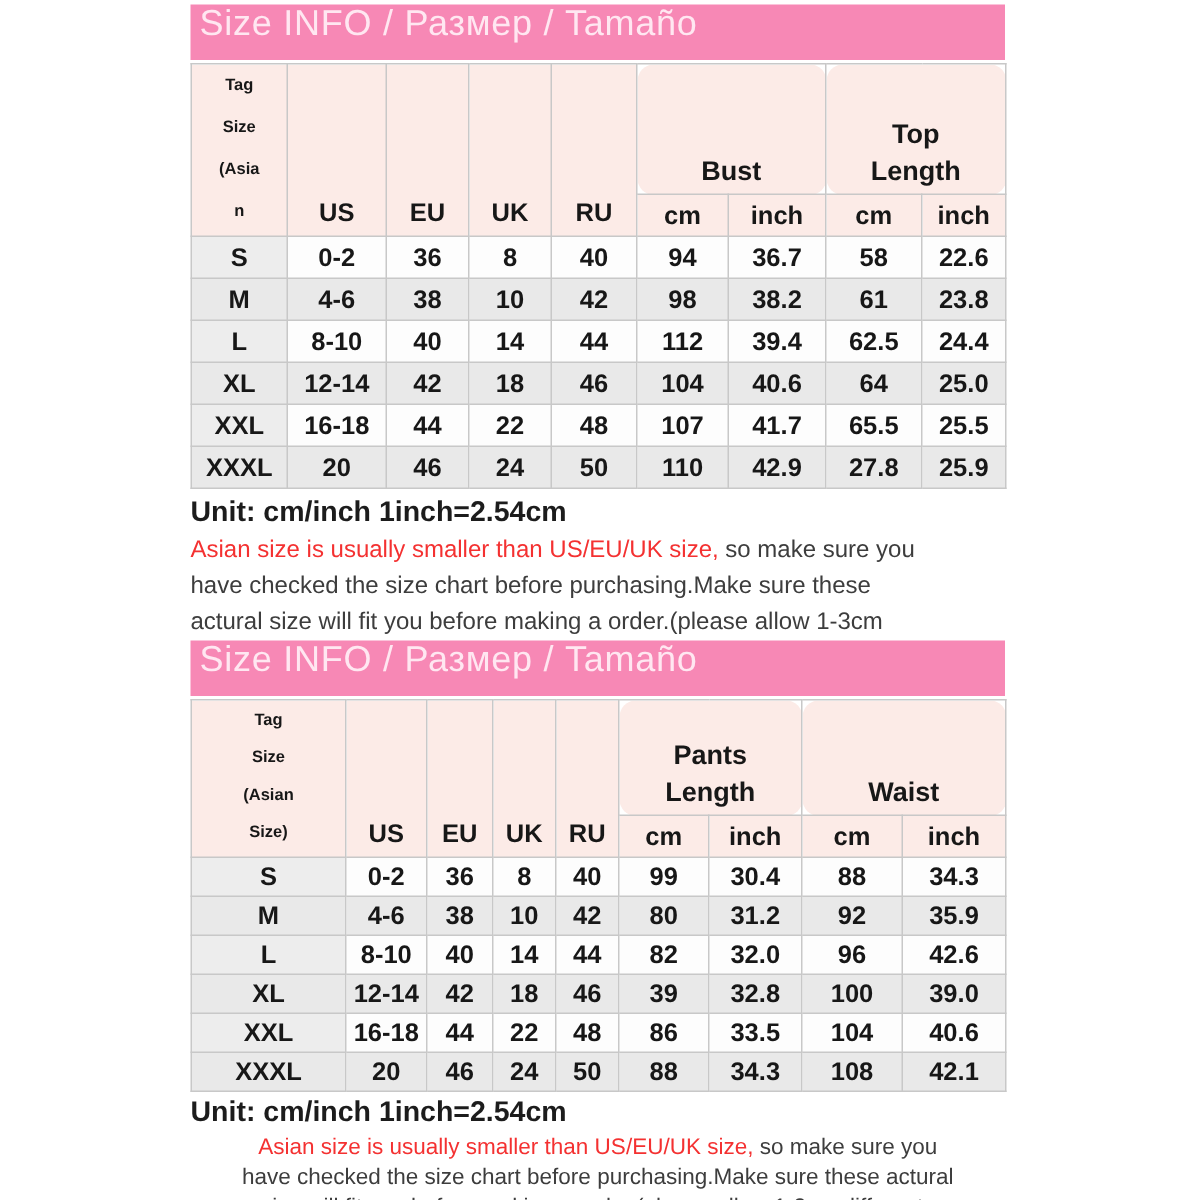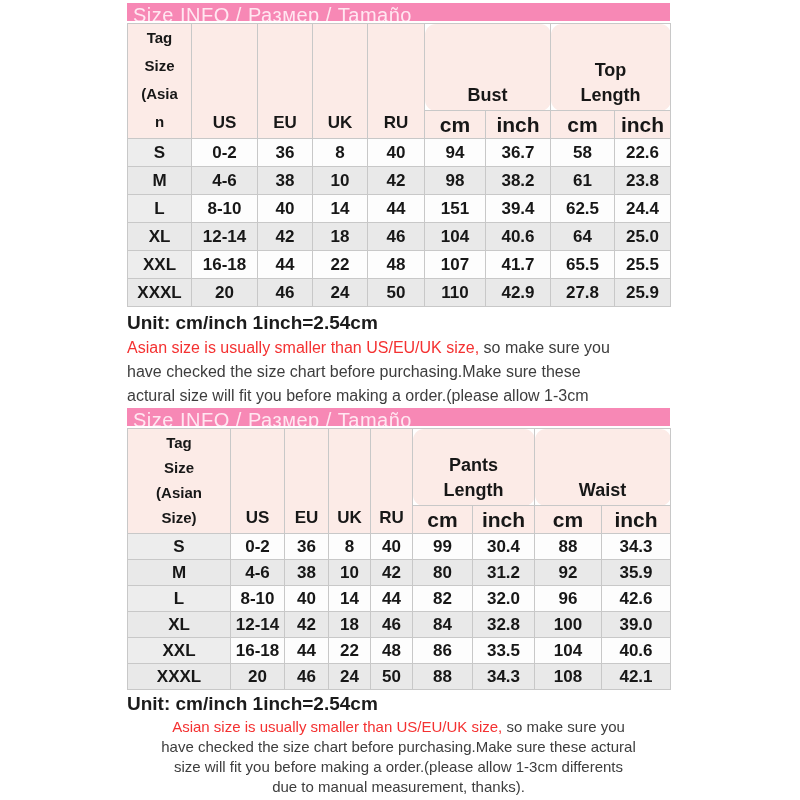--- a/index.html
+++ b/index.html
@@ -4,50 +4,50 @@
 <style>
   html, body { margin: 0; padding: 0; background: #ffffff; }
   body {
     width: 800px; height: 800px; overflow: hidden;
     font-family: "Liberation Sans", "DejaVu Sans", sans-serif;
     color: var(--text_dark, #171717);
   }
   .page { width: 543px; margin: 3px 0 0 127px; }
 
   .title-bar {
-    height: 18px; line-height: 25px;
+    height: 37px; line-height: 25px;
     background: var(--title_pink, #f788b5);
     color: var(--title_text, #ffe7f1);
-    font-size: 20px; letter-spacing: .5px;
+    font-size: 24px; letter-spacing: .5px;
     padding-left: 6px; box-sizing: border-box;
     margin-bottom: 2px;
     overflow: hidden; white-space: nowrap;
   }
 
   table.t {
     border-collapse: collapse; table-layout: fixed;
     width: 543px; font-size: 17px; font-weight: bold;
   }
   table.t th, table.t td {
     border: 1px solid var(--border_gray, #c8c8c8);
     text-align: center; padding: 0; overflow: hidden;
     color: var(--text_dark, #171717);
   }
   table.t thead th { background: var(--header_pink, #fcebe7); }
   .pre { white-space: pre-line; }
 
   
-  .t .tag { vertical-align: top; font-size: 15px; margin-left: 21px; }
+  .t .tag { vertical-align: top; font-size: 11px; margin-left: 21px; }
   .t1 .tag { line-height: 28px; }
   .t2 .tag { line-height: 25px; padding-top: 1px; }
   .t .plain { vertical-align: bottom; padding-bottom: 5px; }
   .t .grp { vertical-align: bottom; font-size: 18px; line-height: 25px; padding-bottom: 2px; border-radius: 11px; }
   .t1 tr.group-row th { height: 84px; }
   .t2 tr.group-row th { height: 74px; }
-  .t tr.sub-row th { height: 27px; font-size: 21px; }
+  .t tr.sub-row th { height: 27px; font-size: 17px; }
 
   
   .t1 tbody td { height: 27px; }
   .t2 tbody td { height: 25px; }
   .t tbody td { background: var(--row_white, #fdfdfd); }
   .t tbody td.lbl { background: var(--label_gray, #ededed); }
   .t tbody tr.alt td, .t tbody tr.alt td.lbl { background: var(--row_alt, #e9e9e9); }
 
   .unit {
     margin-top: 4px; font-size: 19px; font-weight: bold;
@@ -128,21 +128,21 @@
             <td>38.2</td>
             <td>61</td>
             <td>23.8</td>
           </tr>
           <tr>
             <td class="lbl">L</td>
             <td>8-10</td>
             <td>40</td>
             <td>14</td>
             <td>44</td>
-            <td>151</td>
+            <td>112</td>
             <td>39.4</td>
             <td>62.5</td>
             <td>24.4</td>
           </tr>
           <tr class="alt">
             <td class="lbl">XL</td>
             <td>12-14</td>
             <td>42</td>
             <td>18</td>
             <td>46</td>
@@ -254,21 +254,21 @@
             <td>32.0</td>
             <td>96</td>
             <td>42.6</td>
           </tr>
           <tr class="alt">
             <td class="lbl">XL</td>
             <td>12-14</td>
             <td>42</td>
             <td>18</td>
             <td>46</td>
-            <td>84</td>
+            <td>39</td>
             <td>32.8</td>
             <td>100</td>
             <td>39.0</td>
           </tr>
           <tr>
             <td class="lbl">XXL</td>
             <td>16-18</td>
             <td>44</td>
             <td>22</td>
             <td>48</td>

